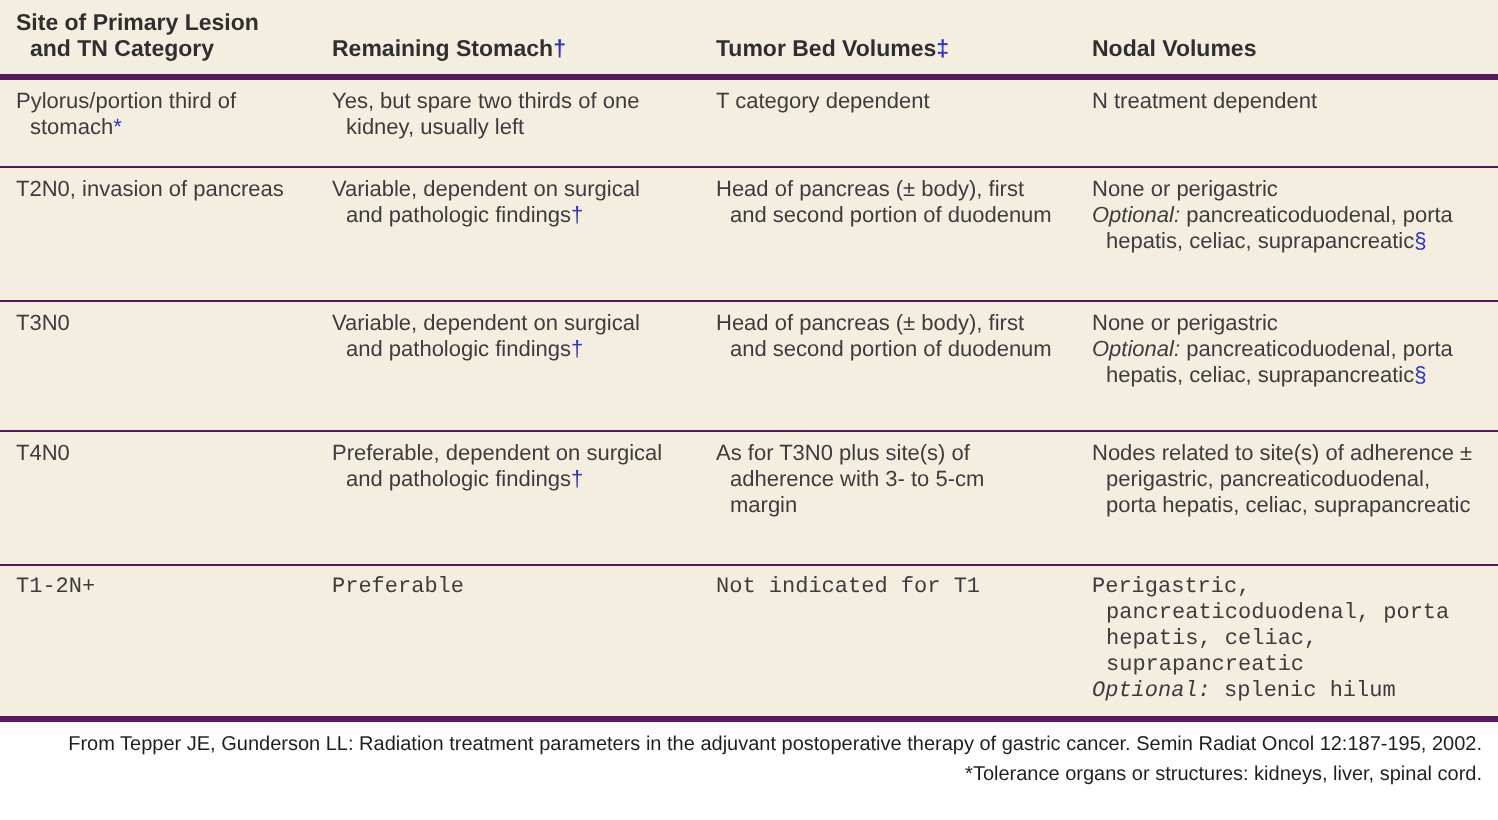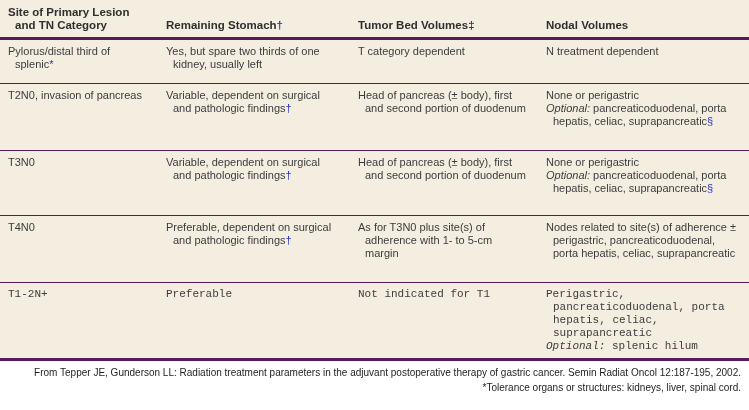--- a/index.html
+++ b/index.html
@@ -94,21 +94,21 @@
             <div class="para"><span>Tumor Bed Volumes</span><span class="seg-marker">‡</span></div>
           </th>
         <th>
             <div class="para"><span>Nodal Volumes</span></div>
           </th>
       </tr>
     </thead>
     <tbody>
       <tr>
         <td>
-            <div class="para"><span>Pylorus/distal third of splenic</span><span class="seg-marker">*</span></div>
+            <div class="para"><span>Pylorus/portion third of stomach</span><span class="seg-marker">*</span></div>
           </td>
         <td>
             <div class="para"><span>Yes, but spare two thirds of one kidney, usually left</span></div>
           </td>
         <td>
             <div class="para"><span>T category dependent</span></div>
           </td>
         <td>
             <div class="para"><span>N treatment dependent</span></div>
           </td>
@@ -144,21 +144,21 @@
           </td>
       </tr>
       <tr>
         <td>
             <div class="para"><span>T4N0</span></div>
           </td>
         <td>
             <div class="para"><span>Preferable, dependent on surgical and pathologic findings</span><span class="seg-marker">†</span></div>
           </td>
         <td>
-            <div class="para"><span>As for T3N0 plus site(s) of adherence with 1- to 5-cm margin</span></div>
+            <div class="para"><span>As for T3N0 plus site(s) of adherence with 3- to 5-cm margin</span></div>
           </td>
         <td>
             <div class="para"><span>Nodes related to site(s) of adherence ± perigastric, pancreaticoduodenal, porta hepatis, celiac, suprapancreatic</span></div>
           </td>
       </tr>
       <tr>
         <td>
             <div class="para"><span>T1-2N+</span></div>
           </td>
         <td>

